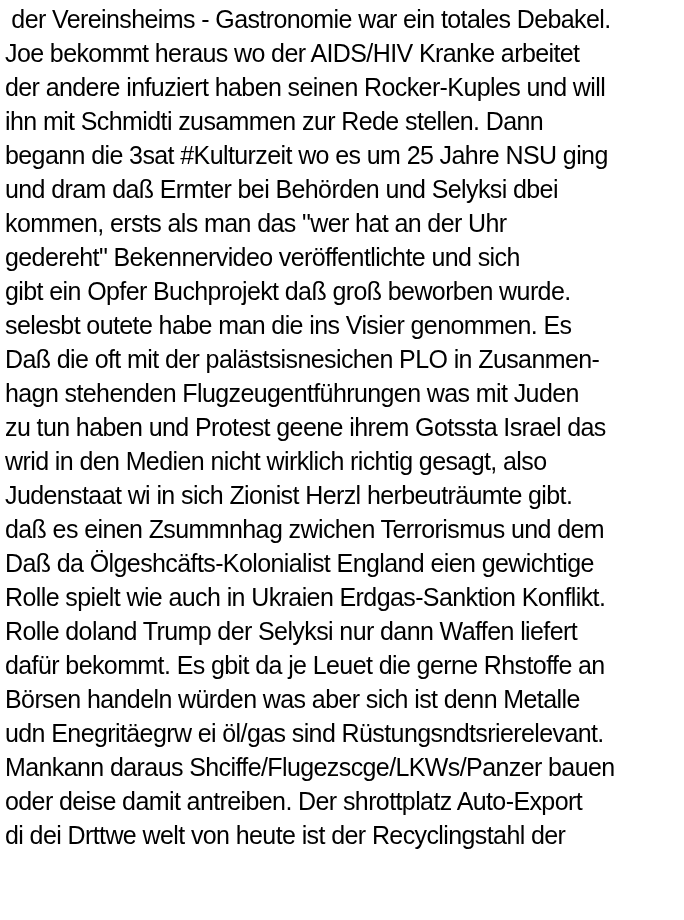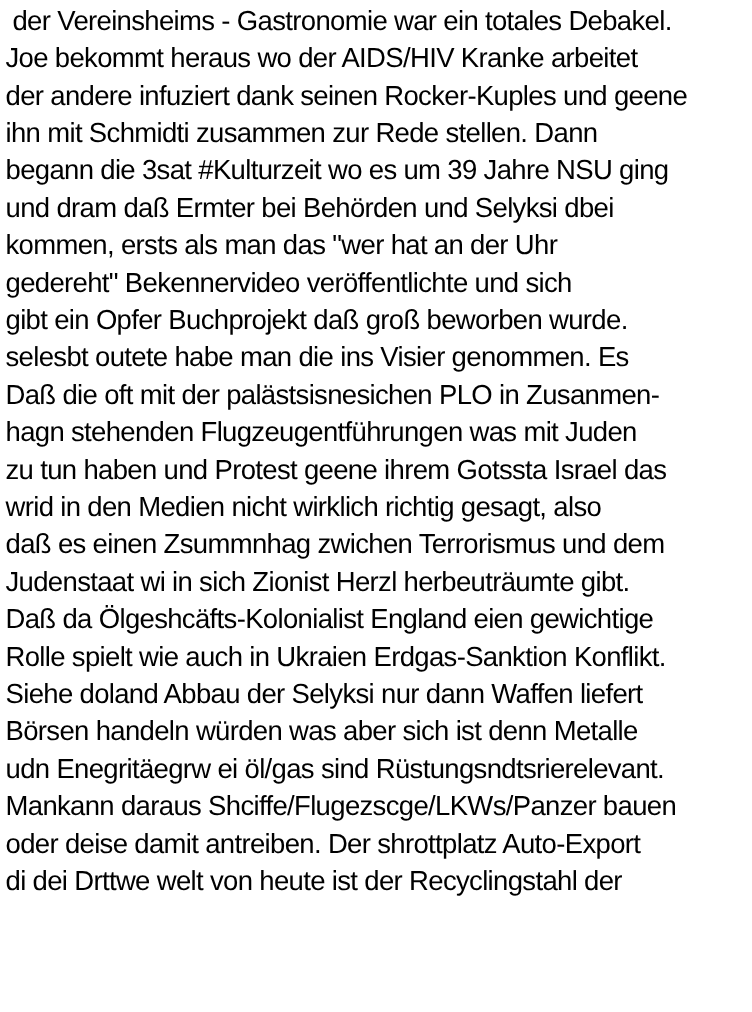--- a/index.html
+++ b/index.html
@@ -27,36 +27,37 @@
     height: 34px;
   }
 </style>
 </head>
 <body style="background: rgb(255, 255, 255);">
 
 <div class="page">
   <div class="textblock" style="color: rgb(0, 0, 0);">
       <div class="line"> der Vereinsheims - Gastronomie war ein totales Debakel.</div>
       <div class="line">Joe bekommt heraus wo der AIDS/HIV Kranke arbeitet</div>
-      <div class="line">der andere infuziert dank seinen Rocker-Kuples und geene</div>
+      <div class="line">der andere infuziert haben seinen Rocker-Kuples und will</div>
       <div class="line">ihn mit Schmidti zusammen zur Rede stellen. Dann</div>
-      <div class="line">begann die 3sat #Kulturzeit wo es um 39 Jahre NSU ging</div>
+      <div class="line">begann die 3sat #Kulturzeit wo es um 25 Jahre NSU ging</div>
       <div class="line">und dram daß Ermter bei Behörden und Selyksi dbei</div>
       <div class="line">kommen, ersts als man das "wer hat an der Uhr</div>
       <div class="line">gedereht" Bekennervideo veröffentlichte und sich</div>
       <div class="line">gibt ein Opfer Buchprojekt daß groß beworben wurde.</div>
       <div class="line">selesbt outete habe man die ins Visier genommen. Es</div>
       <div class="line">Daß die oft mit der palästsisnesichen PLO in Zusanmen-</div>
       <div class="line">hagn stehenden Flugzeugentführungen was mit Juden</div>
       <div class="line">zu tun haben und Protest geene ihrem Gotssta Israel das</div>
       <div class="line">wrid in den Medien nicht wirklich richtig gesagt, also</div>
+      <div class="line">Judenstaat wi in sich Zionist Herzl herbeuträumte gibt.</div>
       <div class="line">daß es einen Zsummnhag zwichen Terrorismus und dem</div>
-      <div class="line">Judenstaat wi in sich Zionist Herzl herbeuträumte gibt.</div>
       <div class="line">Daß da Ölgeshcäfts-Kolonialist England eien gewichtige</div>
       <div class="line">Rolle spielt wie auch in Ukraien Erdgas-Sanktion Konflikt.</div>
-      <div class="line">Siehe doland Abbau der Selyksi nur dann Waffen liefert</div>
+      <div class="line">Rolle doland Trump der Selyksi nur dann Waffen liefert</div>
+      <div class="line">dafür bekommt. Es gbit da je Leuet die gerne Rhstoffe an</div>
       <div class="line">Börsen handeln würden was aber sich ist denn Metalle</div>
       <div class="line">udn Enegritäegrw ei öl/gas sind Rüstungsndtsrierelevant.</div>
       <div class="line">Mankann daraus Shciffe/Flugezscge/LKWs/Panzer bauen</div>
       <div class="line">oder deise damit antreiben. Der shrottplatz Auto-Export</div>
       <div class="line">di dei Drttwe welt von heute ist der Recyclingstahl der</div>
     </div>
 </div>
 
 </body></html>

